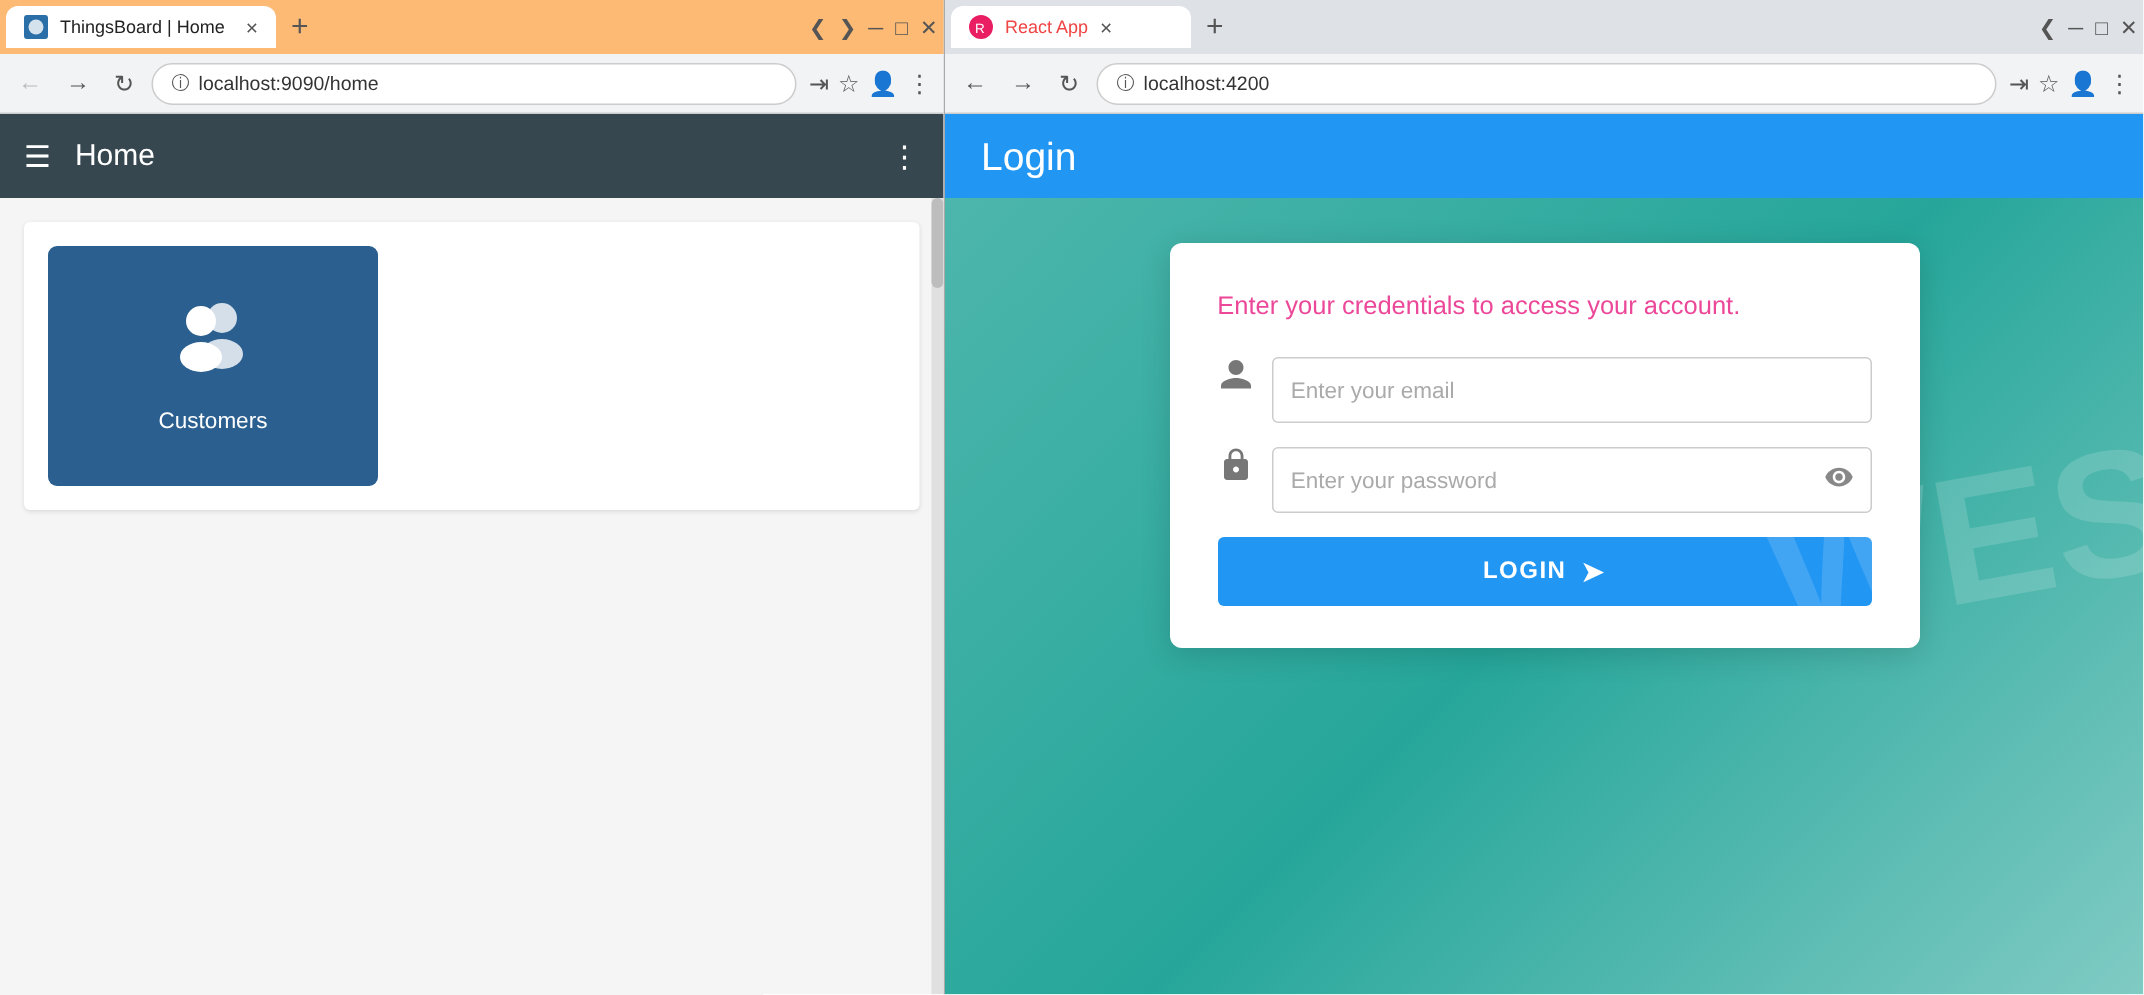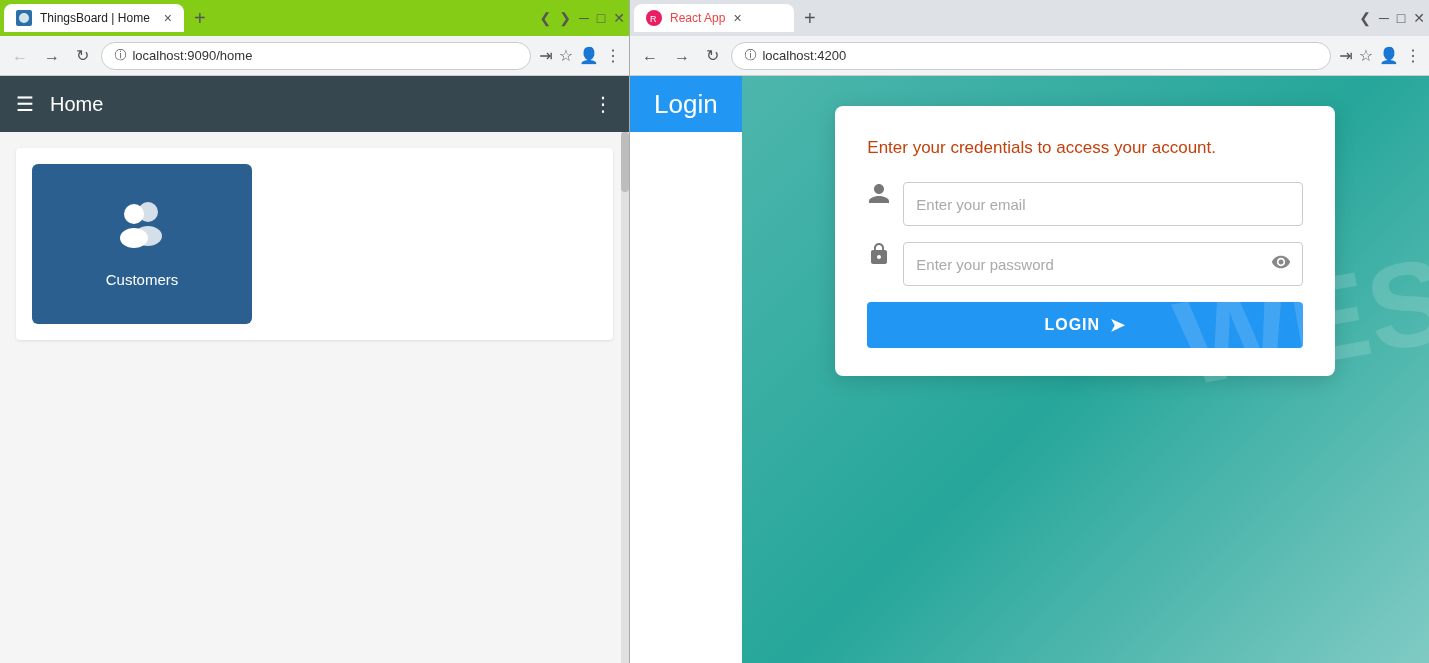--- a/index.html
+++ b/index.html
@@ -3,21 +3,21 @@
   <meta charset="utf-8">
   <style>
     * { margin: 0; padding: 0; box-sizing: border-box; }
     body { font-family: 'Segoe UI', Arial, sans-serif; width: 1429px; height: 663px; overflow: hidden; display: flex; flex-direction: column; }
 
     
     .browser-wrapper { display: flex; width: 100%; height: 663px; }
 
     
     .browser-left { width: 630px; height: 100%; display: flex; flex-direction: column; border-right: 1px solid #aaa; }
-    .browser-left .tab-bar { background: #84cc16; display: flex; align-items: center; height: 36px; padding: 0 4px; gap: 4px; }
+    .browser-left .tab-bar { background: #fdba74; display: flex; align-items: center; height: 36px; padding: 0 4px; gap: 4px; }
     .browser-left .tab { background: #fff; border-radius: 8px 8px 0 0; height: 28px; display: flex; align-items: center; padding: 0 12px; gap: 8px; font-size: 13px; min-width: 180px; max-width: 220px; }
     .browser-left .tab .favicon { width: 16px; height: 16px; background: #2a6fa8; border-radius: 50%; flex-shrink: 0; }
     .browser-left .tab .tab-title { font-size: 12px; color: #222; white-space: nowrap; overflow: hidden; text-overflow: ellipsis; flex: 1; }
     .browser-left .tab .tab-close { font-size: 14px; color: #555; cursor: pointer; }
     .tab-new-btn { font-size: 20px; color: #555; cursor: pointer; padding: 0 6px; }
     .tab-bar-controls { margin-left: auto; display: flex; gap: 8px; align-items: center; }
     .tab-bar-controls span { font-size: 14px; color: #555; cursor: pointer; }
 
     .address-bar { background: #f1f3f4; height: 40px; display: flex; align-items: center; padding: 0 8px; gap: 8px; border-bottom: 1px solid #ccc; }
     .nav-btn { font-size: 16px; color: #555; cursor: pointer; padding: 2px 4px; }
@@ -47,26 +47,26 @@
     .browser-right .tab { background: #fff; border-radius: 8px 8px 0 0; height: 28px; display: flex; align-items: center; padding: 0 12px; gap: 8px; min-width: 160px; }
     .browser-right .tab .favicon { width: 16px; height: 16px; flex-shrink: 0; }
     .browser-right .tab .tab-title { font-size: 12px; color: #ef4444; white-space: nowrap; }
     .browser-right .tab .tab-close { font-size: 14px; color: #555; cursor: pointer; }
     .browser-right .address-bar { background: #f1f3f4; height: 40px; display: flex; align-items: center; padding: 0 8px; gap: 8px; border-bottom: 1px solid #ccc; }
     .browser-right .url-box { flex: 1; background: #fff; border: 1px solid #ccc; border-radius: 20px; height: 28px; display: flex; align-items: center; padding: 0 12px; font-size: 13px; color: #333; gap: 6px; }
     .browser-right .address-bar-right { display: flex; gap: 6px; align-items: center; }
     .browser-right .address-bar-right span { font-size: 16px; color: #555; cursor: pointer; }
 
     
-    .app-right { flex: 1; display: flex; flex-direction: row; overflow: hidden; }
+    .app-right { flex: 1; display: flex; flex-direction: column; overflow: hidden; }
     .login-header { background: #2196f3; color: #fff; height: 56px; display: flex; align-items: center; padding: 0 24px; }
     .login-header .login-title { font-size: 26px; font-weight: 400; }
     .login-body { flex: 1; background: linear-gradient(135deg, #4db6ac 0%, #26a69a 50%, #80cbc4 100%); display: flex; align-items: flex-start; justify-content: center; padding: 30px 20px; position: relative; overflow: hidden; }
     .login-card { background: #fff; border-radius: 8px; padding: 32px 32px 28px 32px; width: 500px; box-shadow: 0 4px 20px rgba(0,0,0,0.15); }
-    .login-card .card-subtitle { font-size: 17px; color: #c2410c; margin-bottom: 24px; }
+    .login-card .card-subtitle { font-size: 17px; color: #ec4899; margin-bottom: 24px; }
     .input-row { display: flex; gap: 12px; margin-bottom: 16px; }
     .input-icon { font-size: 22px; color: #777; flex-shrink: 0; }
     .input-field { flex: 1; height: 44px; border: 1px solid #ccc; border-radius: 4px; padding: 0 12px; font-size: 15px; color: #333; outline: none; }
     .input-field::placeholder { color: #aaa; }
     .password-wrapper { flex: 1; position: relative; display: flex; align-items: center; }
     .password-wrapper .input-field { width: 100%; padding-right: 32px; }
     .eye-icon { position: absolute; right: 12px; font-size: 18px; color: #888; cursor: pointer; }
     .login-btn { width: 100%; height: 46px; background: #2196f3; color: #fff; border: none; border-radius: 4px; font-size: 16px; font-weight: 600; cursor: pointer; display: flex; align-items: center; justify-content: center; gap: 10px; margin-top: 8px; letter-spacing: 1px; }
     .login-btn .arrow-icon { font-size: 18px; }
 

